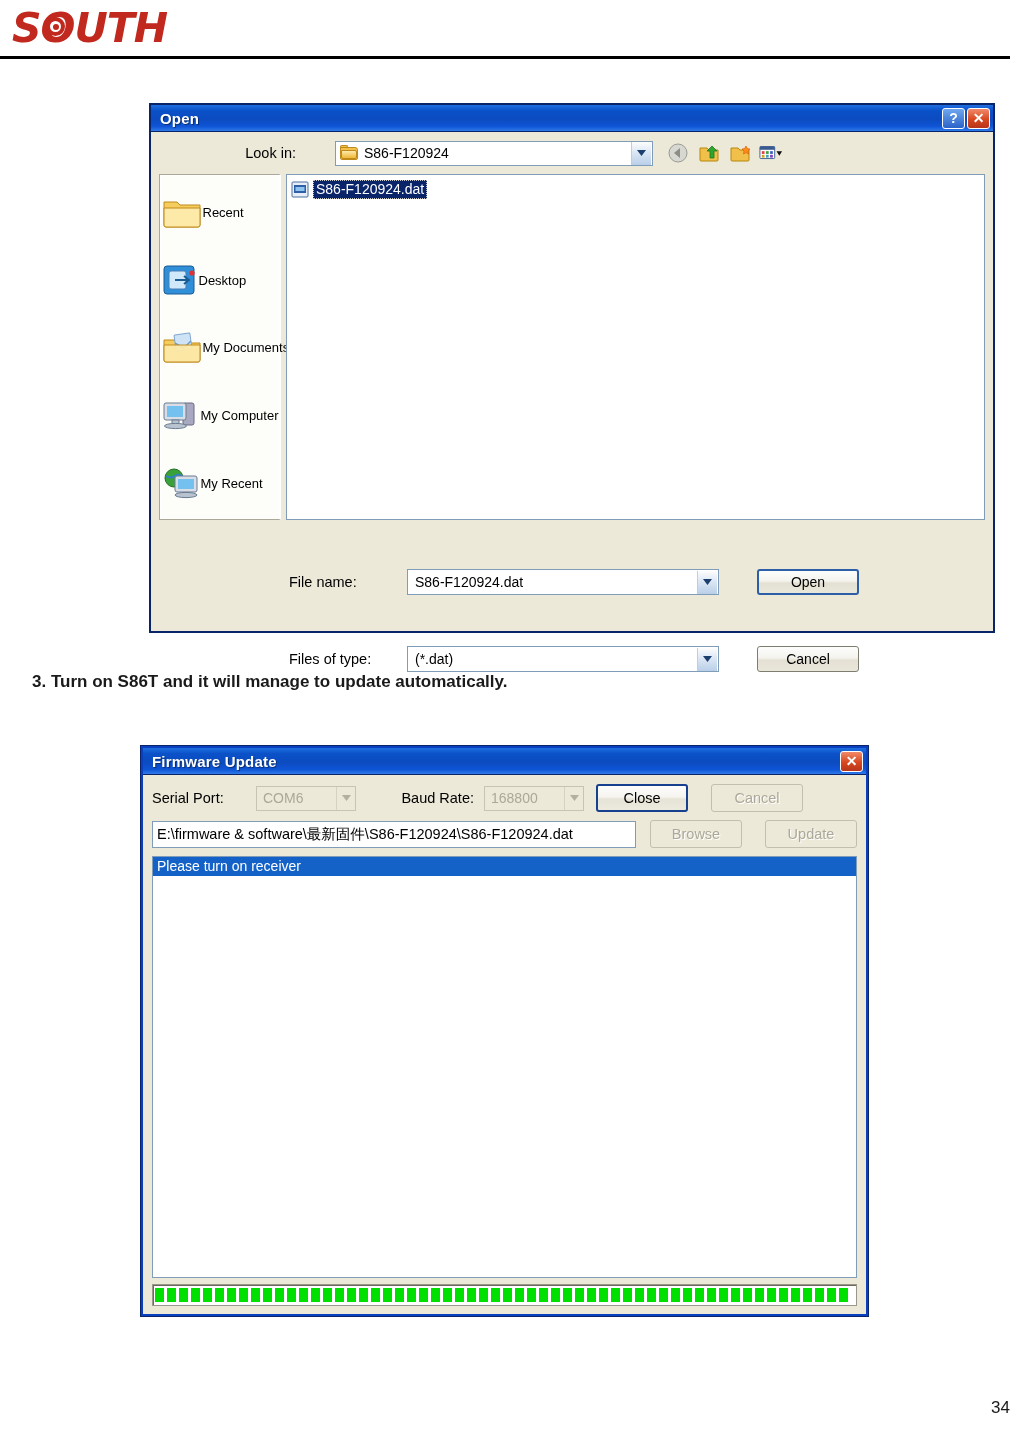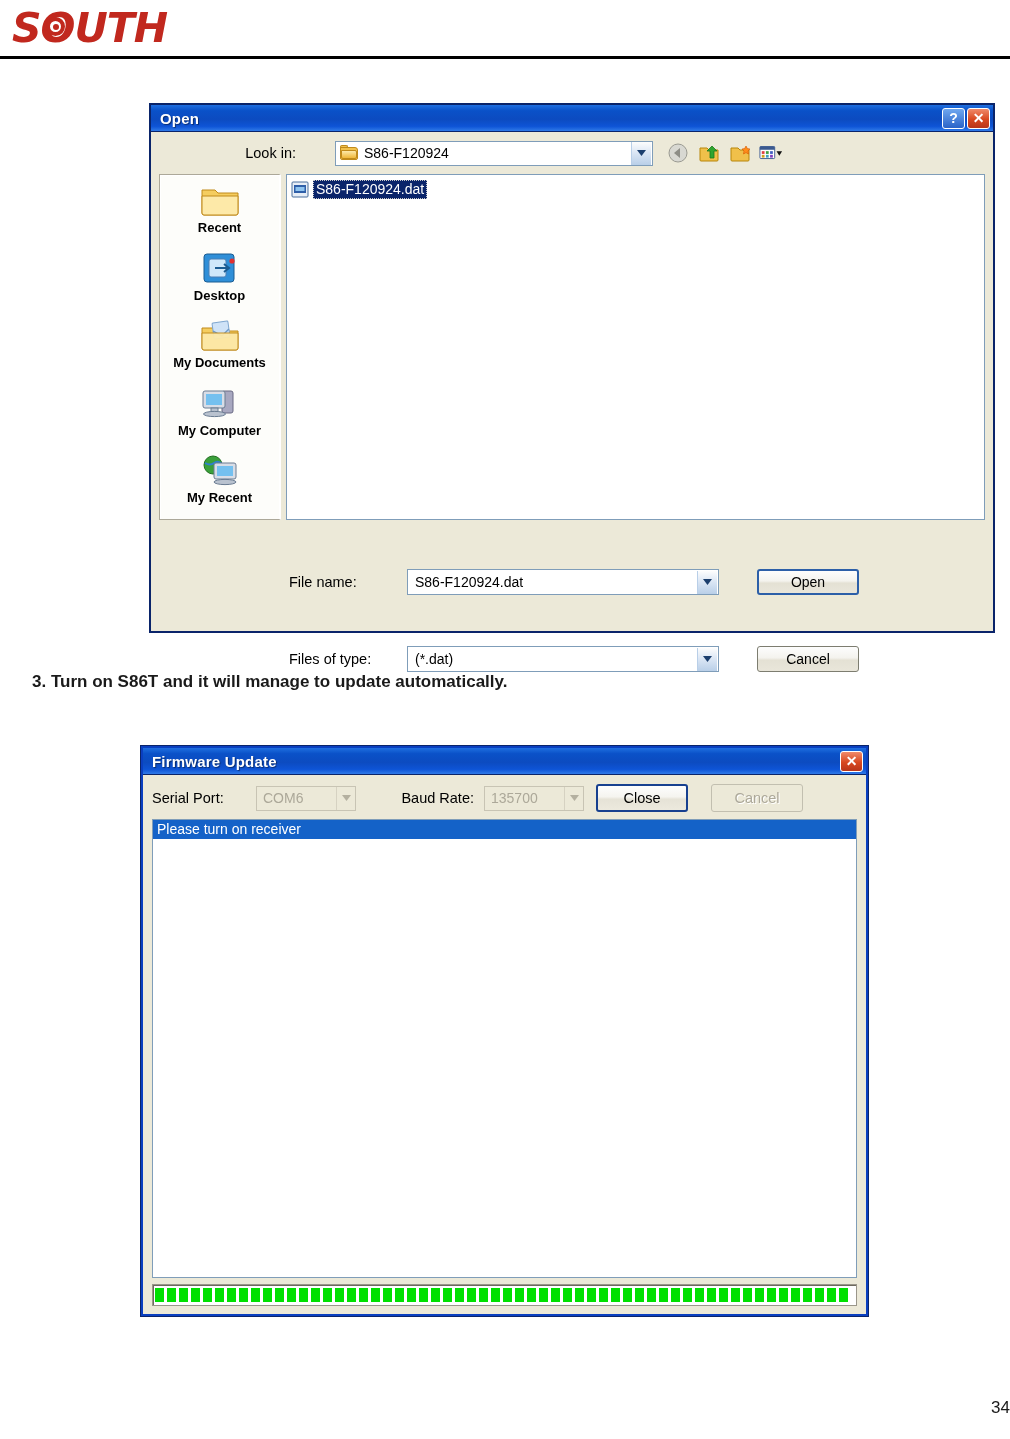--- a/index.html
+++ b/index.html
@@ -94,23 +94,22 @@
   .main-area { display: flex; height: 346px; }
   .places {
     width: 122px; background: #fdfdfa;
     border: 1px solid #aca899; border-right: 2px solid #ffffff;
     box-shadow: inset 1px 1px 0 #fff;
     display: flex; flex-direction: column; align-items: center;
     padding-top: 6px;
   }
   .place {
     width: 118px; height: 66px;
-    display: flex; flex-direction: column; align-items: center; justify-content: flex-start;
+    display: flex; flex-direction: row; align-items: center; justify-content: flex-start;
     margin-bottom: 5px;
-    font-weight: bold;
   }
   .place-ico { height: 38px; display:flex; align-items:center; justify-content:center; }
   .place-label { font-size: 13px; color: #000; margin-top: 1px; white-space: nowrap; }
 
   .filelist {
     flex: 1; margin-left: 5px;
     background: #fff; border: 1px solid #7f9db9;
     padding: 4px 0 0 4px; position: relative; overflow: hidden;
   }
   .file-item { display: inline-flex; align-items: center; gap: 4px; height: 20px; }
@@ -403,31 +402,36 @@
         <div class="fw-combo" style="width:100px;gap:32px;">
           <span class="ctext">COM6</span>
           <span class="carrow">
             <svg width="9" height="6" viewBox="0 0 9 6">
                 <path d="M0 0 L9 0 L4.5 6 Z" fill="#b4b0a0"></path>
               </svg>
           </span>
         </div>
         <div class="fw-label" style="width:128px; text-align:right; padding-right:10px;">Baud Rate:</div>
         <div class="fw-combo" style="width:100px;">
-          <span class="ctext">135700</span>
+          <span class="ctext">168800</span>
           <span class="carrow">
             <svg width="9" height="6" viewBox="0 0 9 6">
                 <path d="M0 0 L9 0 L4.5 6 Z" fill="#b4b0a0"></path>
               </svg>
           </span>
         </div>
         <div class="fwbtn primary" style="width:92px; margin-left:12px;">Close</div>
         <div class="fwbtn off" style="width:92px; margin-left:23px;">Cancel</div>
       </div>
 
+      <div class="fw-row2">
+        <div class="fw-path">E:\firmware &amp; software\最新固件\S86-F120924\S86-F120924.dat</div>
+        <div class="fwbtn off" style="width:92px; margin-left:14px;">Browse</div>
+        <div class="fwbtn off" style="width:92px; margin-left:23px;">Update</div>
+      </div>
 
       <div class="fw-log">
         <div class="log-line-sel">Please turn on receiver</div>
       </div>
 
       <div class="fw-progress" id="progress-bar">
           <span class="pblock" style="background: rgb(0, 224, 0);"></span>
           <span class="pblock" style="background: rgb(0, 224, 0);"></span>
           <span class="pblock" style="background: rgb(0, 224, 0);"></span>
           <span class="pblock" style="background: rgb(0, 224, 0);"></span>

